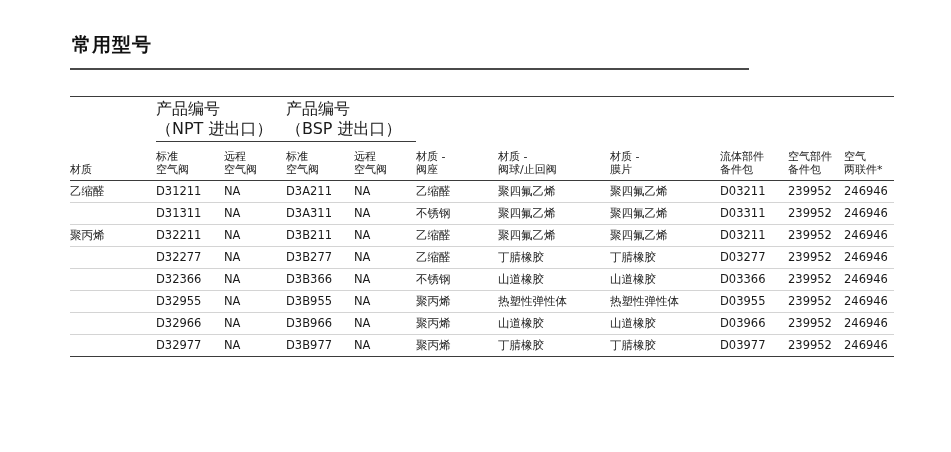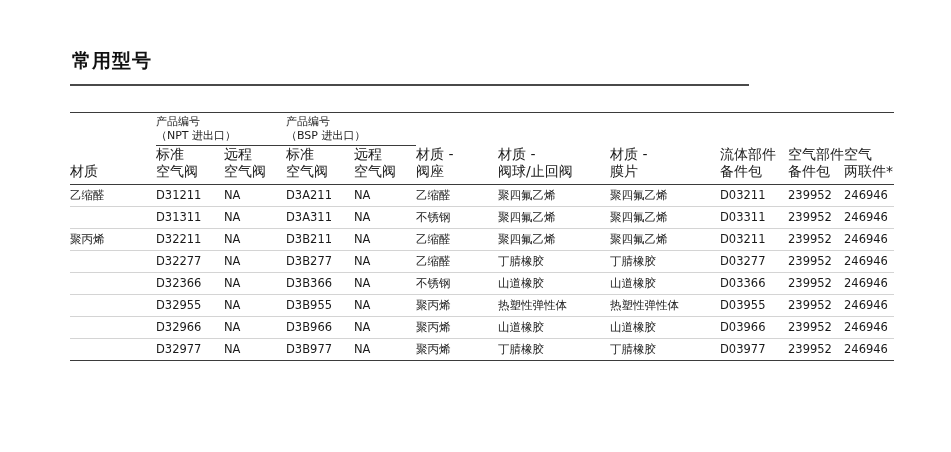--- a/index.html
+++ b/index.html
@@ -12,21 +12,21 @@
     height: 452px;
     font-family: "DejaVu Sans", "Liberation Sans", sans-serif;
     color: #1a1a1a;
     overflow: hidden;
   }
   .page {
     position: relative;
     width: 819px;
     height: 452px;
     box-sizing: border-box;
-    padding: 48px 70px 0 70px;
+    padding: 32px 70px 0 70px;
   }
   .doc-title {
     font-size: 19px;
     font-weight: bold;
     color: #111111;
     letter-spacing: 1px;
     margin: 0 0 10px 0;
     padding-left: 2px;
   }
   .title-rule {
@@ -47,33 +47,33 @@
     font-weight: normal;
     text-align: left;
   }
   
   .hdr-top td {
     height: 22px;
     padding-bottom: 1px;
   }
   .hdr-group {
     text-align: center;
-    font-size: 11px;
+    font-size: 16px;
     line-height: 1.25;
     border-bottom: 1px solid #3b3b3b;
     padding: 2px 0 2px 0 !important;
   }
   .hdr-group .gl1 { display: block; }
   .hdr-group .gl2 { display: block; }
   .hdr-sub td {
     height: 34px;
     vertical-align: bottom;
     padding-bottom: 4px !important;
     line-height: 1.2;
-    font-size: 14px;
+    font-size: 11px;
   }
   .hdr-sub td span { display: block; }
   .topline {
     border-top: 1px solid #3b3b3b;
   }
   .headrule-bottom td {
     border-bottom: 1px solid #3b3b3b;
   }
   
   tbody tr td {

